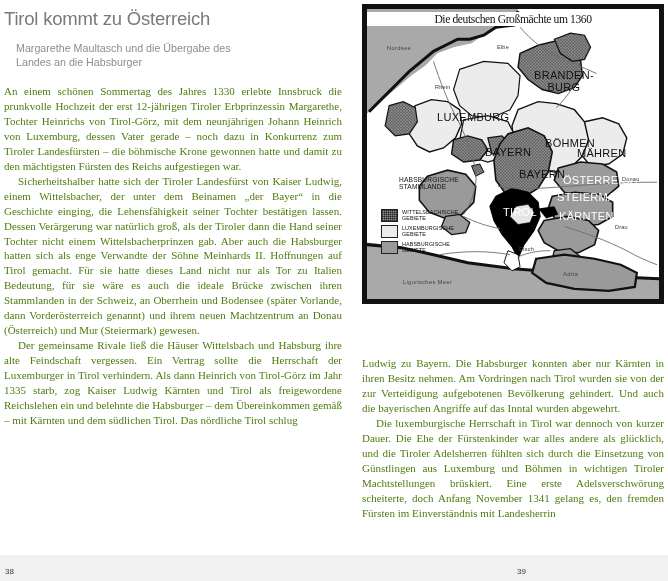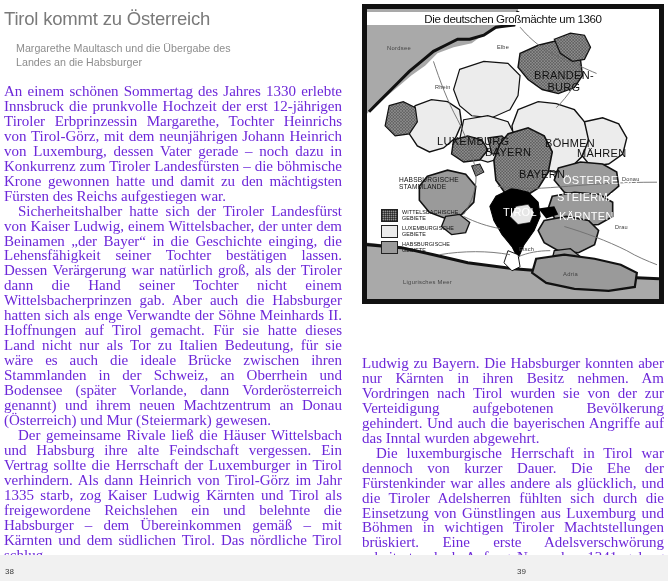--- a/index.html
+++ b/index.html
@@ -42,25 +42,25 @@
     font-size: 10.7px;
     font-weight: 400;
     color: #8d8d8d;
     line-height: 1.32;
     margin: 12px;
     max-width: 250px;
   }
   .body-text {
     margin: 0;
     font-family: "Liberation Serif", serif;
-    font-size: 15px;
+    font-size: 11px;
     line-height: 14.95px;
     text-align: justify;
     text-justify: inter-word;
-    color: #6d28d9;
+    color: #4d7c0f;
     hyphens: none;
   }
   .body-text.first {
     margin-top: 0;
   }
   .body-text + .body-text {
     text-indent: 14px;
   }
   .left-body {
     position: absolute;
@@ -130,20 +130,21 @@
     height: 0;
     border-top: 1.4px solid #111;
     border-bottom: 1.4px solid #111;
     z-index: 3;
   }
   .map-title-inner {
     position: relative;
     display: inline-block;
     padding: 0 4px;
     background: #fff;
+    font-family: Liberation Serif, serif;
   }
 
   
   .legend {
     position: absolute;
     left: 14px;
     bottom: 42px;
     z-index: 6;
   }
   .legend-row {
@@ -329,21 +330,21 @@
       <div class="map-title-bar"></div>
       <div class="map-title">
         <span class="map-title-inner">Die deutschen Großmächte um 1360</span>
       </div>
 
       <div class="mlabel sea" style="left:20px;  top:36px;">Nordsee</div>
       <div class="mlabel river" style="left:130px; top:36px;">Elbe</div>
       <div class="mlabel river" style="left:68px;  top:76px;">Rhein</div>
       <div class="mlabel region" style="left:167px; top:61px; text-align:center;">BRANDEN-
 BURG</div>
-      <div class="mlabel region" style="left:70px;  top:103px;margin-top:24px;">LUXEMBURG</div>
+      <div class="mlabel region" style="left:70px;  top:103px;">LUXEMBURG</div>
       <div class="mlabel region" style="left:118px; top:138px;">BAYERN</div>
       <div class="mlabel region" style="left:178px; top:129px;">BÖHMEN</div>
       <div class="mlabel region" style="left:210px; top:139px;">MÄHREN</div>
       <div class="mlabel region" style="left:152px; top:160px;">BAYERN</div>
       <div class="mlabel region light" style="left:196px; top:166px;">ÖSTERREICH</div>
       <div class="mlabel region light" style="left:190px; top:183px;">STEIERMARK</div>
       <div class="mlabel region light" style="left:192px; top:202px;">KÄRNTEN</div>
       <div class="mlabel region light" style="left:136px; top:198px;">TIROL</div>
       <div class="mlabel small" style="left:32px;  top:168px;">HABSBURGISCHE
 STAMMLANDE</div>

